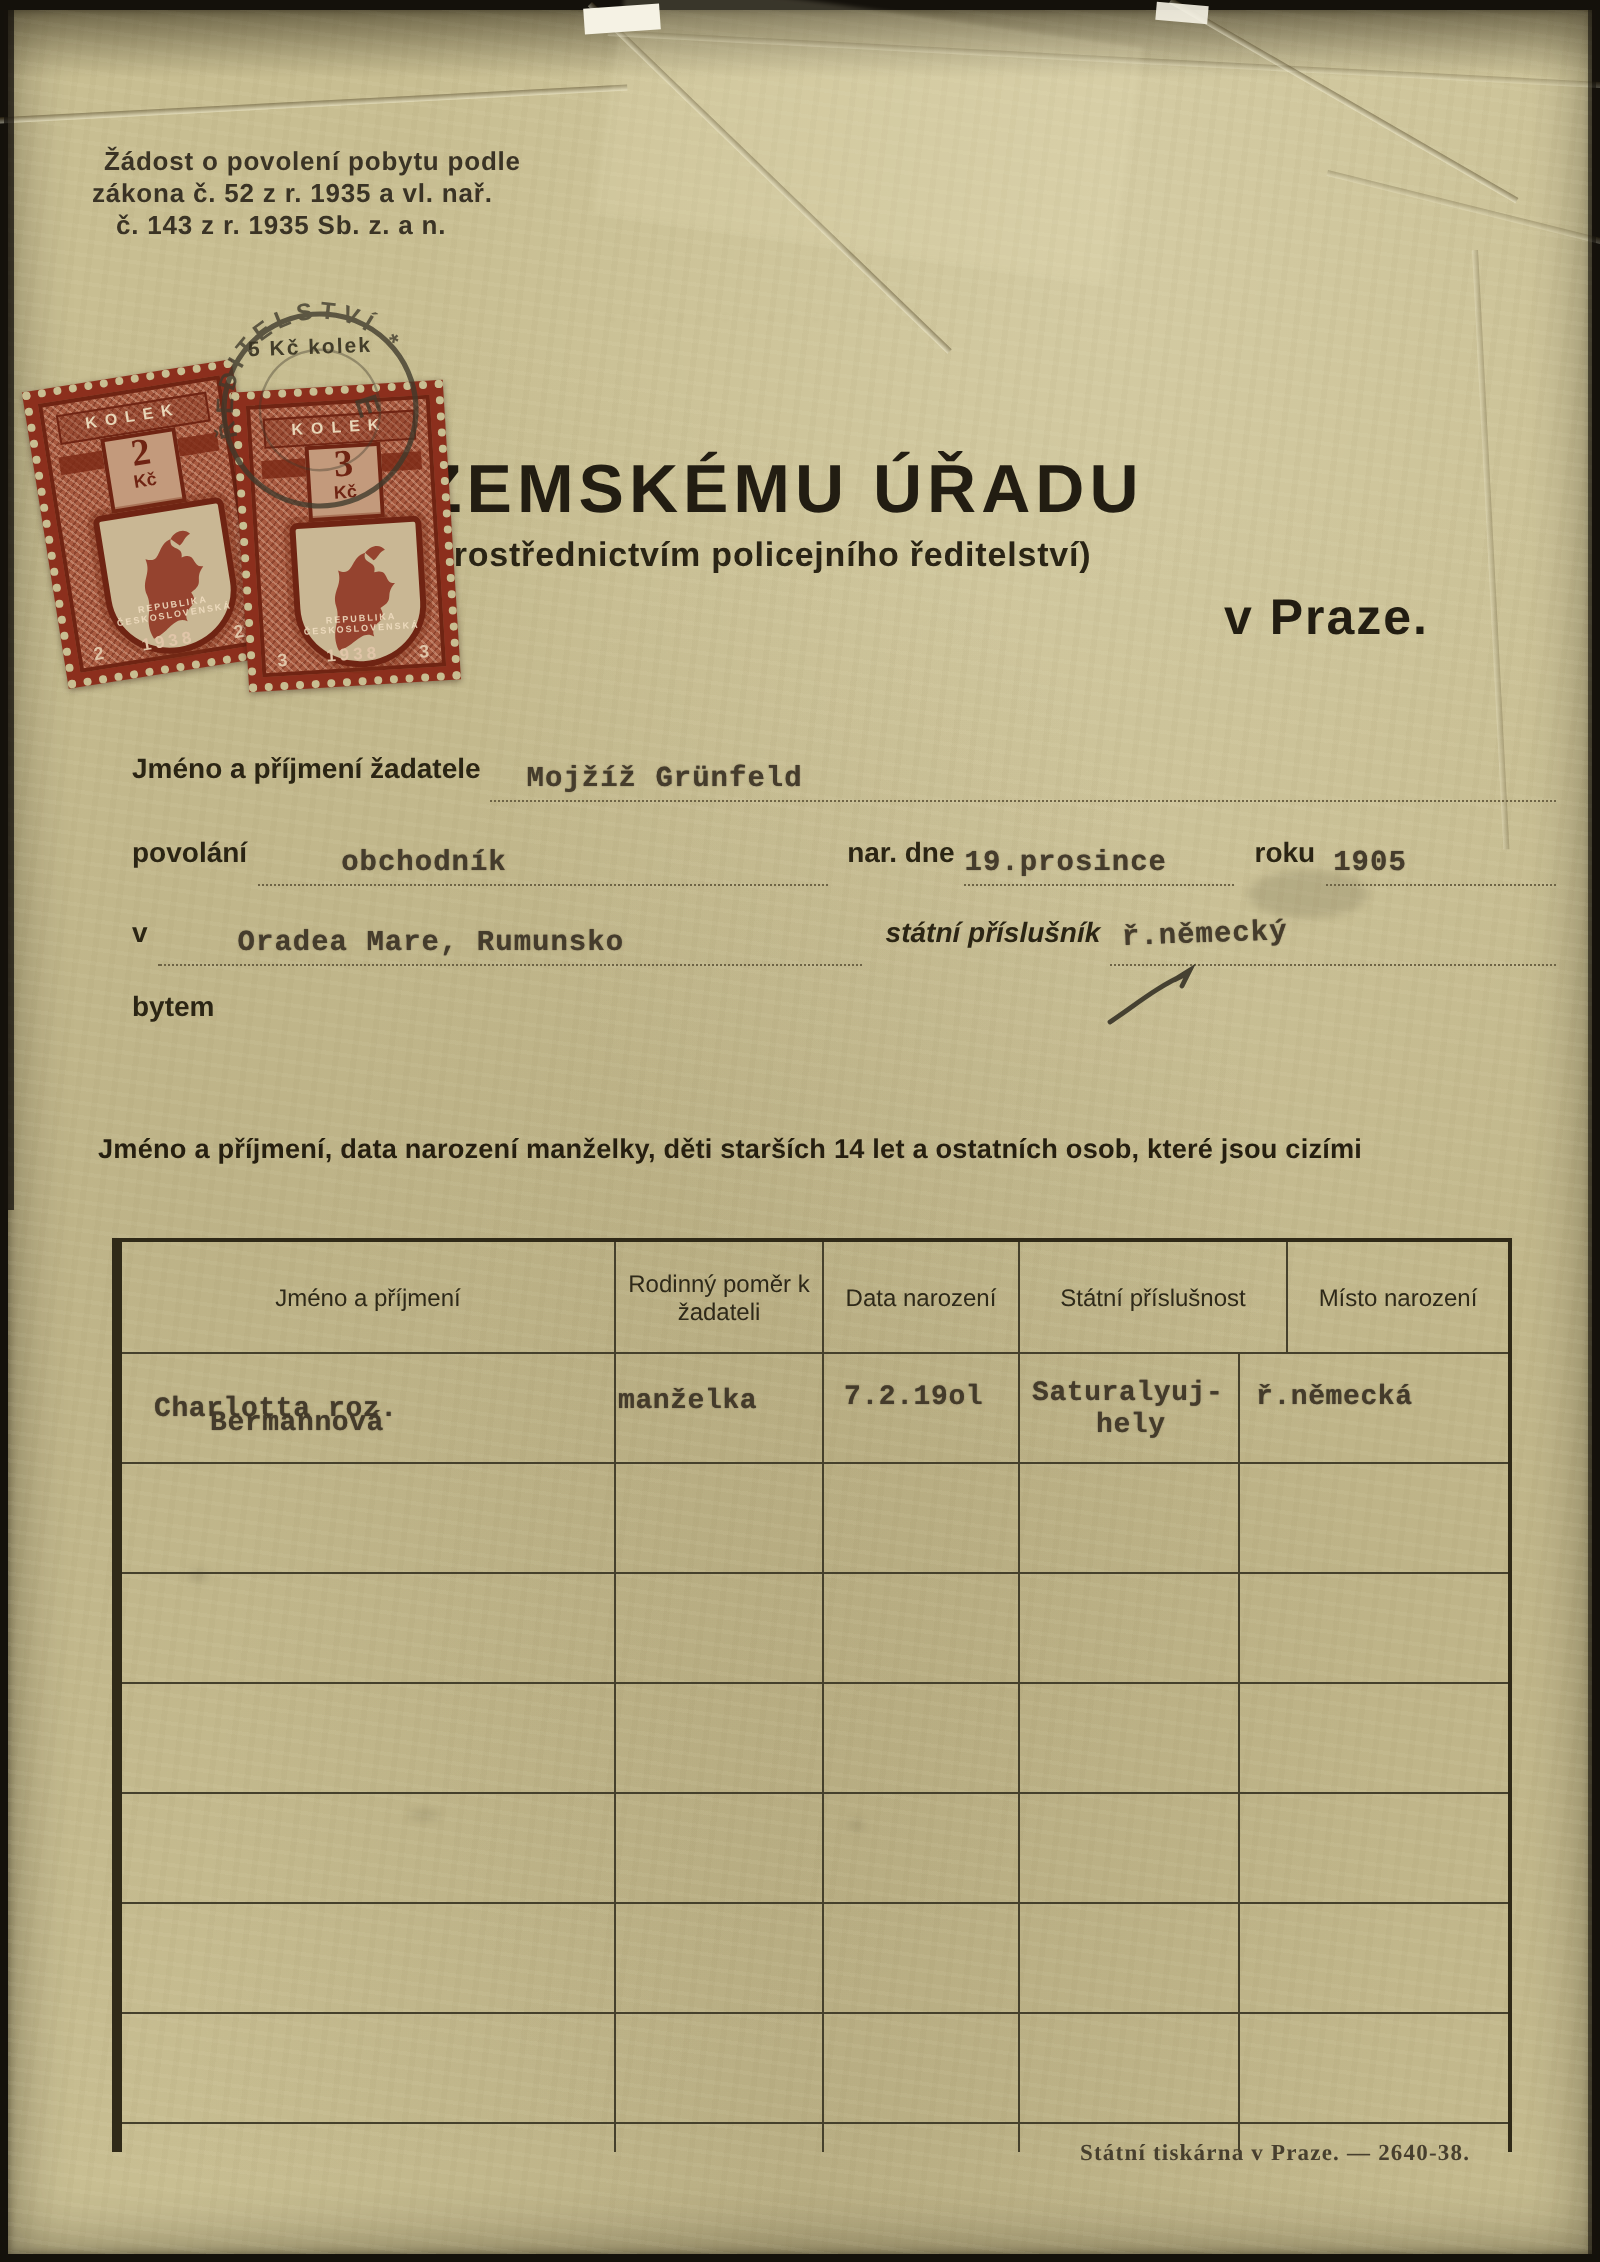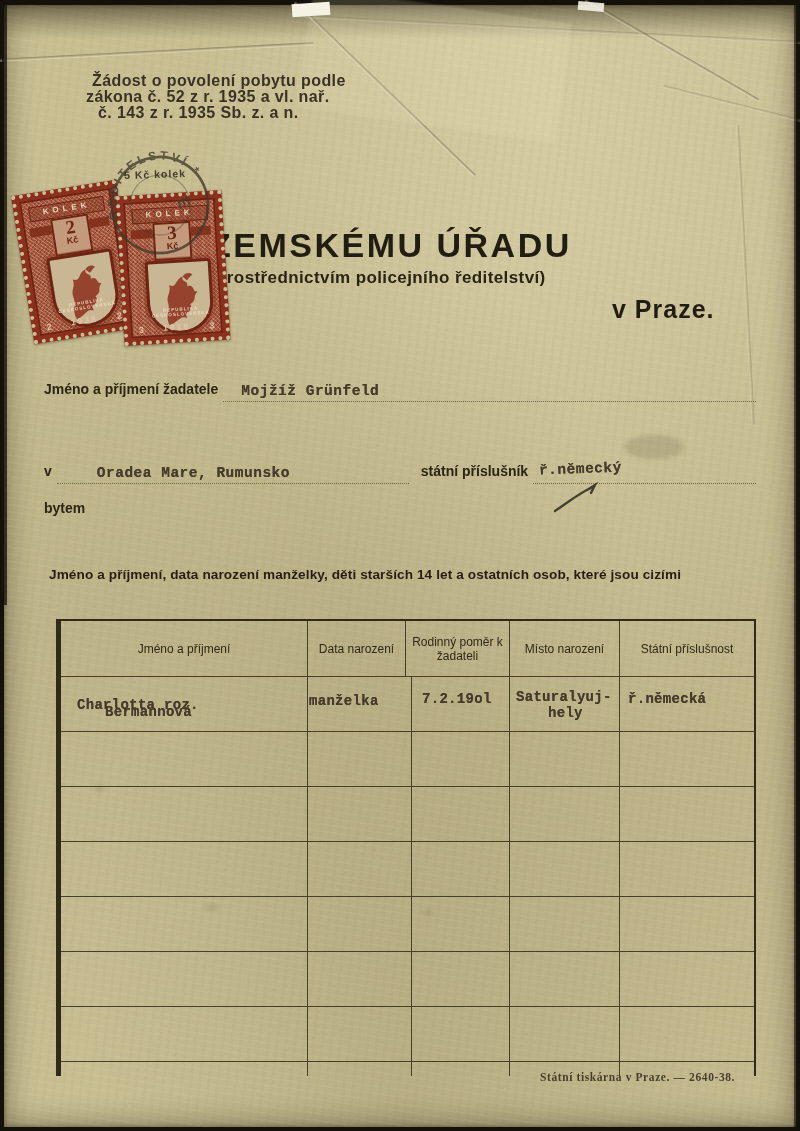--- a/index.html
+++ b/index.html
@@ -31,22 +31,22 @@
     background:linear-gradient(to bottom, rgba(70,58,28,.45), rgba(255,252,230,.45));}
   .crease.soft{opacity:.55;}
   .fold-shade{position:absolute;left:0;top:0;right:0;height:34px;pointer-events:none;
     background:linear-gradient(to bottom, rgba(35,28,12,.38), rgba(35,28,12,0));}
   .fold-light{position:absolute;pointer-events:none;background:rgba(235,228,190,.5);filter:blur(1px);}
   .notch{position:absolute;background:#f5f2e4;pointer-events:none;}
   .edge-strip{position:absolute;background:#15120c;pointer-events:none;}
   .smudge{position:absolute;background:rgba(60,50,30,.14);filter:blur(2px);border-radius:50%;pointer-events:none;}
   .ghost{position:absolute;color:rgba(70,60,35,.10);filter:blur(1.2px);font-size:12px;letter-spacing:2px;pointer-events:none;}
   
-  .legal{position:absolute;left:48px;top:68px;font-size:16px;line-height:16px;
-    font-weight:700;color:#3a3325;letter-spacing:.4px;margin-left:40px;}
+  .legal{position:absolute;left:48px;top:68px;font-size:13px;line-height:16px;
+    font-weight:700;color:#3a3325;letter-spacing:.4px;}
   .legal div:nth-child(2){margin-left:-6px;}
   .legal div:nth-child(3){margin-left:6px;}
   
   .title{position:absolute;left:206px;top:221px;font-size:34px;font-weight:700;
     letter-spacing:2.5px;color:#221d12;}
   .subtitle{position:absolute;left:206px;top:263px;font-size:17px;font-weight:700;
     letter-spacing:.4px;color:#2a2415;}
   .city{position:absolute;left:608px;top:290px;font-size:25px;font-weight:700;
     letter-spacing:1px;color:#221d12;}
   
@@ -77,21 +77,21 @@
   .stamp .num.l{left:6px;} .stamp .num.r{right:6px;}
   .stamp .inscr{position:absolute;left:0;right:0;top:44px;text-align:center;color:#f0ddc0;
     font-size:4.5px;letter-spacing:1px;font-weight:700;opacity:.9;}
   .lion{position:absolute;left:4px;top:4px;}
   
   .postmark{position:absolute;left:100px;top:144px;width:112px;height:112px;opacity:.78;
     transform:rotate(-18deg);pointer-events:none;}
   .annot{position:absolute;left:120px;top:163px;font-size:10.5px;font-weight:700;
     color:#35301f;letter-spacing:1px;transform:rotate(-2deg);opacity:.9;}
   
-  .frow{position:absolute;left:40px;width:712px;display:flex;align-items:center;height:26px;}
+  .frow{position:absolute;left:62px;width:712px;display:flex;align-items:flex-start;height:26px;}
   .flabel{font-size:14px;font-weight:700;color:#2b2514;white-space:nowrap;padding:0 5px 1px 0;}
   .fline{border-bottom:1.5px dotted #6e6446;position:relative;height:24px;}
   .grow{flex:1;}
   .typed{position:absolute;bottom:2px;white-space:nowrap;
     font-family:"Liberation Mono",monospace;font-weight:700;font-size:14.5px;
     color:#453c2c;letter-spacing:.5px;text-shadow:0 0 .6px rgba(60,50,35,.8);}
   
   .instr{position:absolute;left:45px;top:560px;width:716px;font-size:13.6px;
     font-weight:700;color:#261f10;line-height:20px;letter-spacing:.1px;white-space:nowrap;}
   
@@ -205,51 +205,65 @@
   </svg>
   <div class="annot">5 Kč kolek</div>
 
   <div class="frow" style="top:371px;">
     <span class="flabel">Jméno a příjmení žadatele</span>
     <span class="fline grow">
       <span class="typed" style="left:18px;">Mojžíž Grünfeld</span>
     </span>
   </div>
 
+  <div class="frow" style="top:413px;">
+    <span class="flabel">povolání</span>
+    <span class="fline" style="width:285px;">
+      <span class="typed" style="left:42px;">obchodník</span>
+    </span>
+    <span class="flabel" style="padding-left:10px;">nar. dne</span>
+    <span class="fline" style="width:135px;">
+      <span class="typed" style="left:0px;">19.prosince</span>
+    </span>
+    <span class="flabel" style="padding-left:10px;">roku</span>
+    <span class="fline grow">
+      <span class="typed" style="left:4px;">1905</span>
+    </span>
+  </div>
 
   <div class="frow" style="top:453px;">
     <span class="flabel">v</span>
     <span class="fline" style="width:352px;">
       <span class="typed" style="left:40px;">Oradea Mare, Rumunsko</span>
     </span>
-    <span class="flabel" style="padding-left:12px;">státní příslušník</span>
+    <span class="flabel" style="padding-left:12px;font-style:italic;">státní příslušník</span>
     <span class="fline grow">
       <span class="typed" style="left:6px;bottom:6px;transform:rotate(-2deg);">ř.německý</span>
     </span>
   </div>
 
   <div class="frow" style="top:490px;">
     <span class="flabel">bytem</span>
   </div>
 
   <svg class="penmark" width="64" height="36" viewBox="0 0 64 36">
     <path d="M6 30 C18 22 30 12 44 6 L38 9 L46 4 L42 12" fill="none" stroke="#2e2a20" stroke-width="2.4" stroke-linecap="round" opacity=".85"></path>
   </svg>
 
   <div class="instr">
     <div>Jméno a příjmení, data narození manželky, děti starších 14 let a ostatních osob, které jsou cizími</div>
   </div>
 
   <div class="tbl">
     <div class="trow thead">
       <div class="tc c1">Jméno a příjmení</div>
+      <div class="tc c2">Rodinný poměr k žadateli</div>
       <div class="tc c3">Data narození</div>
-      <div class="tc c2">Rodinný poměr k žadateli</div>
+      <div class="tc c5">Státní příslušnost</div>
       <div class="tc c4">Místo narození</div>
-      <div class="tc c5">Státní příslušnost</div>
     </div>
 
     <div class="trow tdata">
       <div class="tc c1">
         <span class="ttyped" style="position:absolute;left:16px;top:20px;">Charlotta roz.</span>
         <span class="ttyped" style="position:absolute;left:44px;top:27px;">Bermannová</span>
       </div>
       <div class="tc c2">
         <span class="ttyped" style="position:absolute;left:1px;top:16px;">manželka</span>
       </div>

